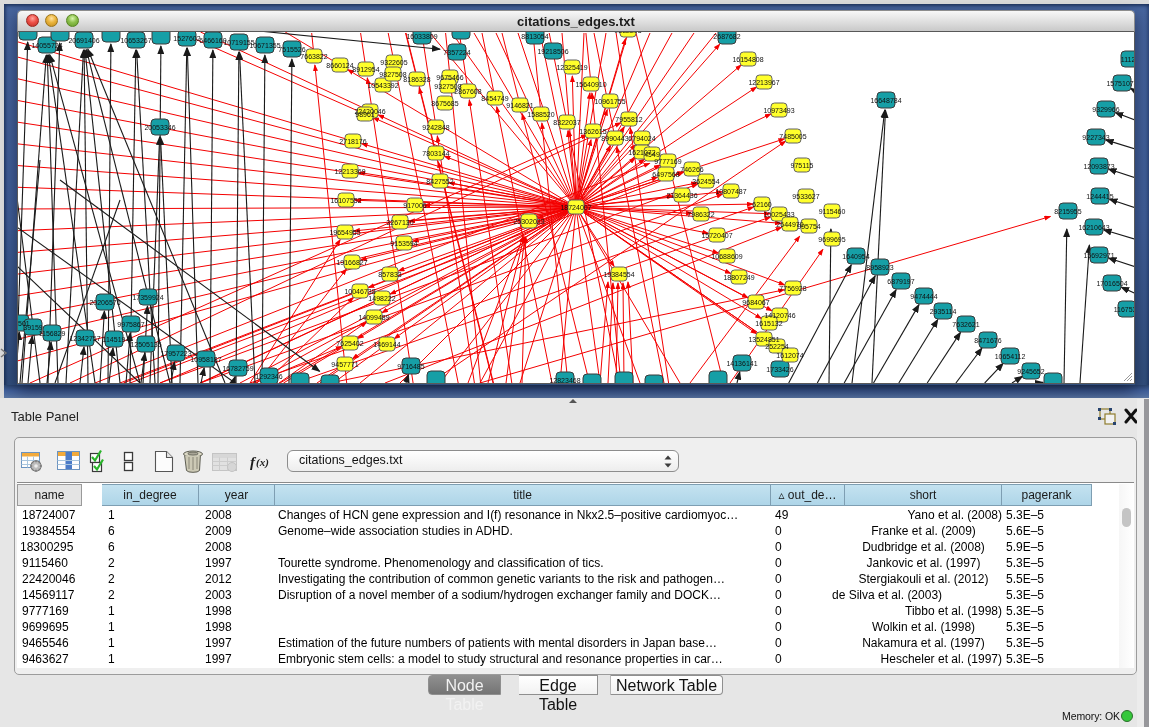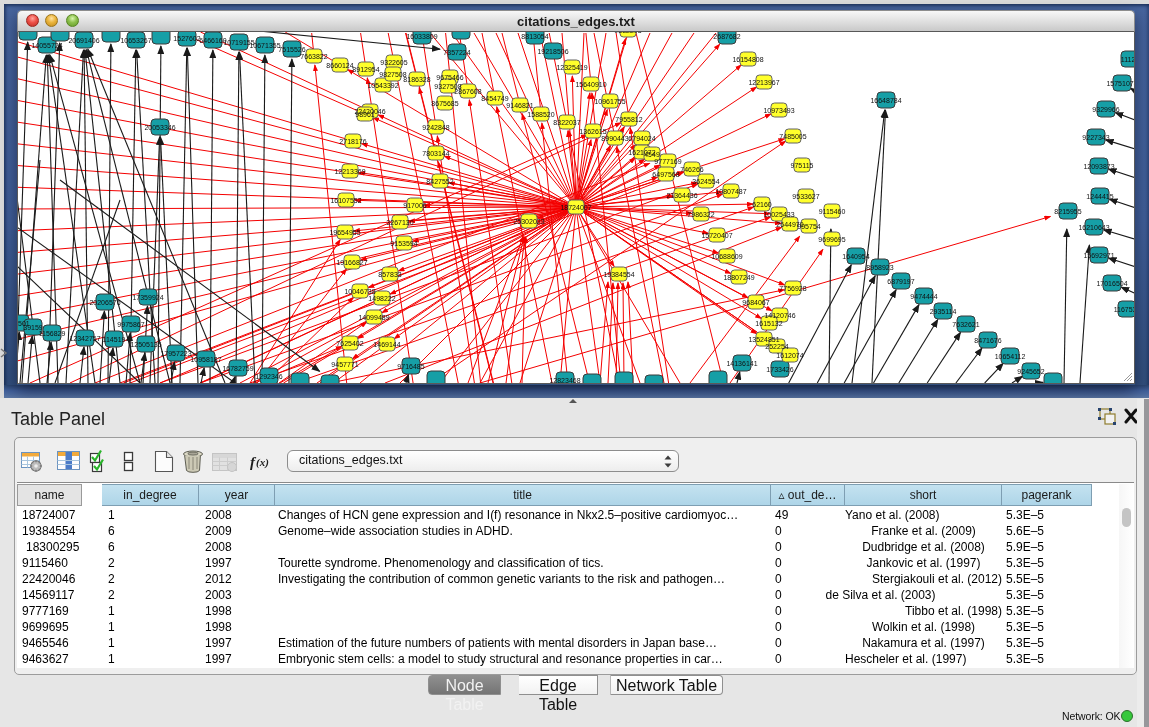--- a/index.html
+++ b/index.html
@@ -7,21 +7,21 @@
 #desk{left:4px;top:4px;width:1145px;height:394px;background:linear-gradient(180deg,#47659f 0%,#41609b 55%,#32507e 97%,#43619a 100%);box-shadow:inset 2px 2px 3px rgba(10,25,60,.55),inset -2px 0 3px rgba(10,25,60,.35)}
 #band{left:4px;top:385px;width:1145px;height:13px;background:linear-gradient(180deg,#2a456f 0%,#41609b 45%,#5a76a4 100%)}
 
 #win{left:17px;top:10px;width:1118px;height:375px;box-shadow:0 6px 16px rgba(0,0,20,.5)}
 #tbar{left:17px;top:10px;width:1118px;height:22px;background:linear-gradient(180deg,#f8f8f8 0%,#e3e3e3 45%,#c9c9c9 100%);border:1px solid #8d8d8d;border-bottom:1px solid #585858;border-radius:5px 5px 0 0}
 #title{left:17px;top:14px;width:1118px;text-align:center;font-size:13px;font-weight:bold;color:#1c1c1c}
 .tl{width:13px;height:13px;border-radius:50%;top:14px}
 #canvas{left:17px;top:32px;width:1118px;height:352px;background:#fff;border-left:1px solid #5a5a5a;border-right:1px solid #5a5a5a;border-bottom:1px solid #5a5a5a;overflow:hidden}
 
 #tparea{left:0;top:398px;width:1149px;height:329px;background:#e6e6e6}
-#tptitle{left:11px;top:409px;font-size:18px;color:#222}
+#tptitle{left:11px;top:409px;font-size:13px;color:#222}
 #panel{left:14px;top:437px;width:1123px;height:238px;background:#efefef;border:1px solid #9c9c9c;border-radius:5px}
 #tablebg{left:17px;top:482px;width:1117px;height:186px;background:#fff;border-top:1px solid #8a8a8a}
 .hc{top:484px;height:22px;background:linear-gradient(180deg,#c4e2f0,#aed5e8);border:1px solid #7e9eb2;border-left:none;font-size:12px;color:#1a1a1a;text-align:center;line-height:21px}
 .tr{position:absolute;left:0px;width:1100px;height:16px;font-size:12px;color:#000}
 .tr span{position:absolute;top:1px}
 .seg{position:absolute;top:0;height:20px;line-height:19px;text-align:center;border:1px solid #8f8f8f}
 #mem{left:1062px;top:710px;font-size:10.5px;color:#111;letter-spacing:-0.1px}
 
 #rstrip1{left:1137px;top:399px;width:7px;height:328px;background:#ececec}
 #rstrip2{left:1144px;top:399px;width:5px;height:328px;background:#97979b}
@@ -656,34 +656,34 @@
 <div class="abs hc" style="left:275px;width:496px">title</div>
 <div class="abs hc" style="left:771px;width:74px">▵ out_de…</div>
 <div class="abs hc" style="left:845px;width:157px">short</div>
 <div class="abs hc" style="left:1002px;width:90px">pagerank</div>
 <div class="tr" style="top:507px">
     <span style="left:22px">18724007</span>
     <span style="left:108px">1</span>
     <span style="left:205px">2008</span>
     <span style="left:278px;width:488px;overflow:hidden;white-space:nowrap">Changes of HCN gene expression and I(f) resonance in Nkx2.5–positive cardiomyoc…</span>
     <span style="left:775px">49</span>
-    <span style="left:845px;width:157px;text-align:left">Yano et al. (2008)</span>
+    <span style="left:845px;width:157px;text-align:right">Yano et al. (2008)</span>
     <span style="left:1006px">5.3E–5</span>
   </div>
 <div class="tr" style="top:523px">
     <span style="left:22px">19384554</span>
     <span style="left:108px">6</span>
     <span style="left:205px">2009</span>
     <span style="left:278px;width:488px;overflow:hidden;white-space:nowrap">Genome–wide association studies in ADHD.</span>
     <span style="left:775px">0</span>
     <span style="left:845px;width:157px;text-align:center">Franke et al. (2009)</span>
     <span style="left:1006px">5.6E–5</span>
   </div>
 <div class="tr" style="top:539px">
-    <span style="left:26px">18300295</span>
+    <span style="left:20px">18300295</span>
     <span style="left:108px">6</span>
     <span style="left:205px">2008</span>
     <span style="left:775px">0</span>
     <span style="left:845px;width:157px;text-align:center">Dudbridge et al. (2008)</span>
     <span style="left:1006px">5.9E–5</span>
   </div>
 <div class="tr" style="top:555px">
     <span style="left:22px">9115460</span>
     <span style="left:108px">2</span>
     <span style="left:205px">1997</span>
@@ -691,29 +691,30 @@
     <span style="left:775px">0</span>
     <span style="left:845px;width:157px;text-align:center">Jankovic et al. (1997)</span>
     <span style="left:1006px">5.3E–5</span>
   </div>
 <div class="tr" style="top:571px">
     <span style="left:22px">22420046</span>
     <span style="left:108px">2</span>
     <span style="left:205px">2012</span>
     <span style="left:278px;width:488px;overflow:hidden;white-space:nowrap">Investigating the contribution of common genetic variants to the risk and pathogen…</span>
     <span style="left:775px">0</span>
-    <span style="left:845px;width:157px;text-align:right">Stergiakouli et al. (2012)</span>
+    <span style="left:845px;width:157px;text-align:center">Stergiakouli et al. (2012)</span>
     <span style="left:1006px">5.5E–5</span>
   </div>
 <div class="tr" style="top:587px">
     <span style="left:22px">14569117</span>
     <span style="left:108px">2</span>
     <span style="left:205px">2003</span>
-    <span style="left:775px">0</span>
-    <span style="left:802px;width:157px;text-align:center">de Silva et al. (2003)</span>
+    <span style="left:278px;width:488px;overflow:hidden;white-space:nowrap">Disruption of a novel member of a sodium/hydrogen exchanger family and DOCK…</span>
+    <span style="left:775px">0</span>
+    <span style="left:832px;width:157px;">de Silva et al. (2003)</span>
     <span style="left:1006px">5.3E–5</span>
   </div>
 <div class="tr" style="top:603px">
     <span style="left:22px">9777169</span>
     <span style="left:108px">1</span>
     <span style="left:205px">1998</span>
     <span style="left:775px">0</span>
     <span style="left:845px;width:157px;text-align:right">Tibbo et al. (1998)</span>
     <span style="left:1006px">5.3E–5</span>
   </div>
@@ -733,25 +734,25 @@
     <span style="left:775px">0</span>
     <span style="left:845px;width:157px;text-align:center">Nakamura et al. (1997)</span>
     <span style="left:1006px">5.3E–5</span>
   </div>
 <div class="tr" style="top:651px">
     <span style="left:22px">9463627</span>
     <span style="left:108px">1</span>
     <span style="left:205px">1997</span>
     <span style="left:278px;width:488px;overflow:hidden;white-space:nowrap">Embryonic stem cells: a model to study structural and resonance properties in car…</span>
     <span style="left:775px">0</span>
-    <span style="left:845px;width:157px;text-align:left">Hescheler et al. (1997)</span>
+    <span style="left:845px;width:157px;text-align:right">Hescheler et al. (1997)</span>
     <span style="left:1006px">5.3E–5</span>
   </div>
 
 <div class="abs" style="left:1119px;top:484px;width:15px;height:184px;background:linear-gradient(90deg,#f6f6f6,#fff)"></div>
 <div class="abs" style="left:1122px;top:508px;width:9px;height:19px;border-radius:4.5px;background:#c4c4c4"></div>
 
 <div class="abs seg" style="left:428px;width:73px;background:linear-gradient(180deg,#8f8f8f,#747474);color:#f2f2f2;border-radius:4px 0 0 4px;top:675px">Node Table</div>
 <div class="abs seg" style="left:519px;width:79px;background:linear-gradient(180deg,#ffffff,#f2f2f2);color:#111;border-left:none;top:675px">Edge Table</div>
 <div class="abs seg" style="left:610px;width:113px;background:linear-gradient(180deg,#ffffff,#f2f2f2);color:#111;border-left:1px solid #b9b9b9;border-radius:0 4px 4px 0;top:675px">Network Table</div>
-<div id="mem" class="abs">Network: OK</div>
+<div id="mem" class="abs">Memory: OK</div>
 <div class="abs" style="left:1121px;top:710px;width:12px;height:12px;border-radius:50%;background:#35c83b;border:1.5px solid #2c6e2c"></div>
 <div id="rstrip1" class="abs"></div>
 <div id="rstrip2" class="abs"></div>
 </body></html>

